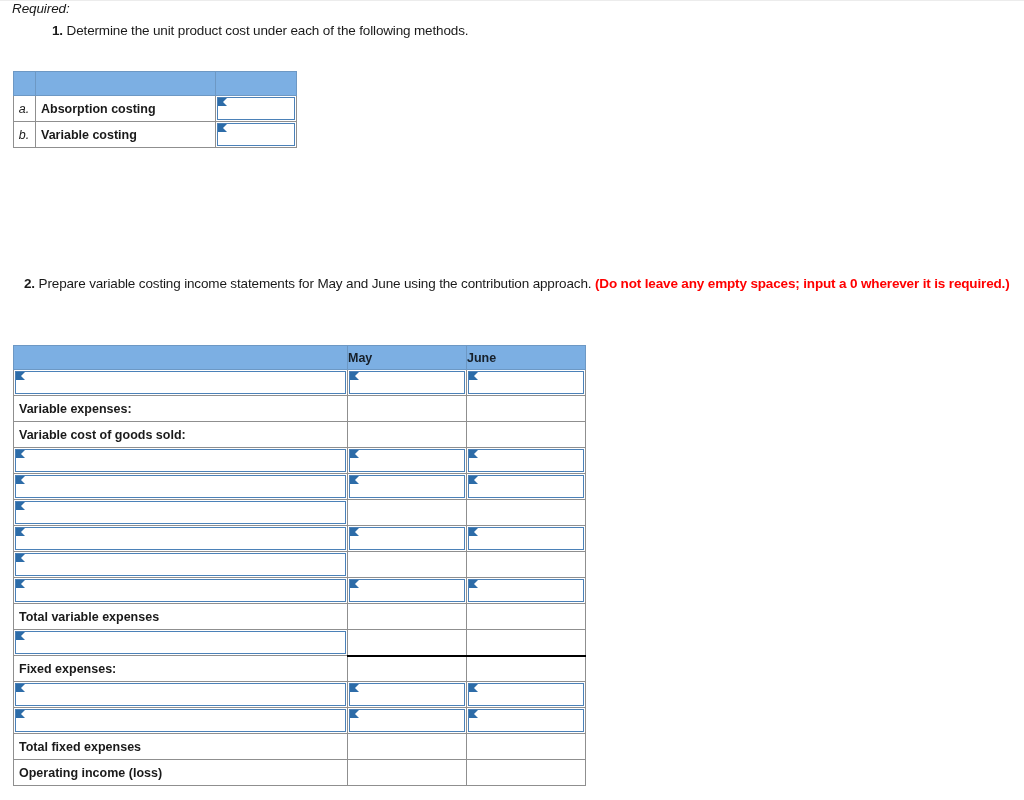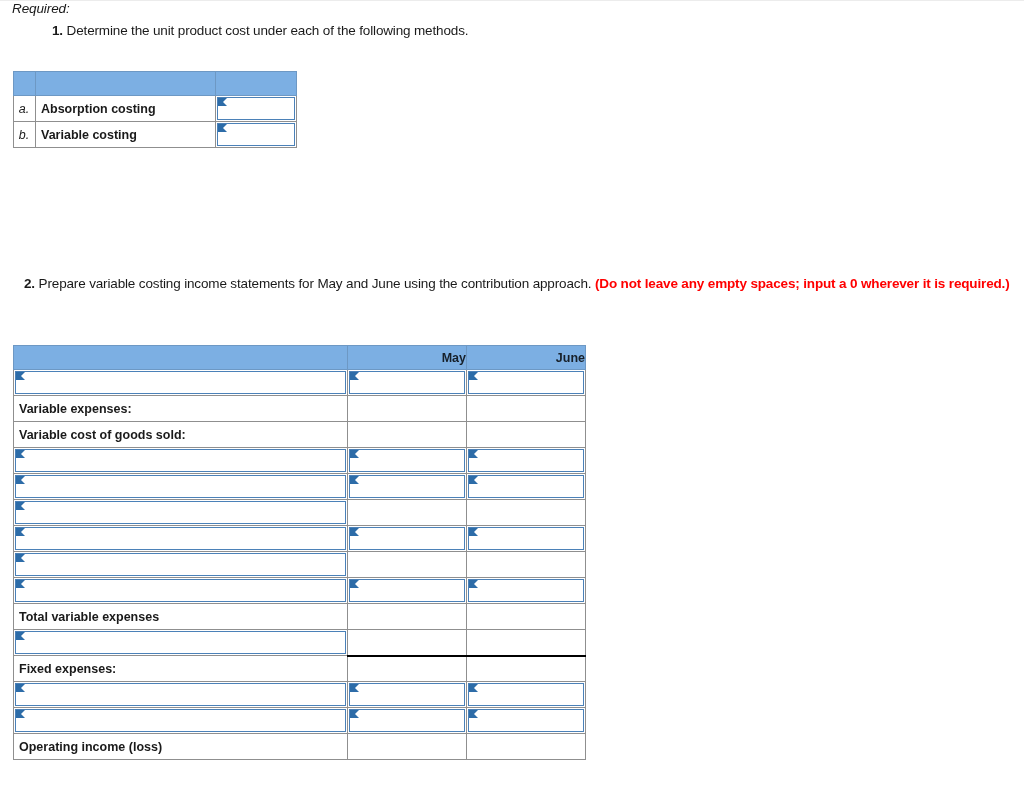--- a/index.html
+++ b/index.html
@@ -76,21 +76,21 @@
     background: #fff;
     height: 26px;
     box-sizing: border-box;
     overflow: hidden;
   }
   .xtable td.hdr {
     background: #7cafe3;
     border: 1px solid #6d98c4;
     height: 24px;
     font-weight: bold;
-    text-align: right;
+    text-align: left;
     color: #17202a;
     font-size: 12.5px;
   }
   .xtable td.lbl {
     padding-left: 5px;
     white-space: nowrap;
     font-weight: bold;
   }
   .xtable td.letter {
     text-align: center;
@@ -299,18 +299,23 @@
           <div class="inbox"></div>
         </td>
         <td class="incell">
           <div class="inbox"></div>
         </td>
         <td class="incell">
           <div class="inbox"></div>
         </td>
       </tr>
       <tr>
+        <td class="lbl">Total fixed expenses</td>
+        <td class="lbl"></td>
+        <td class="lbl"></td>
+      </tr>
+      <tr>
         <td class="lbl">Operating income (loss)</td>
         <td class="lbl"></td>
         <td class="lbl"></td>
       </tr>
     </tbody>
 </table>
 
 </body></html>

